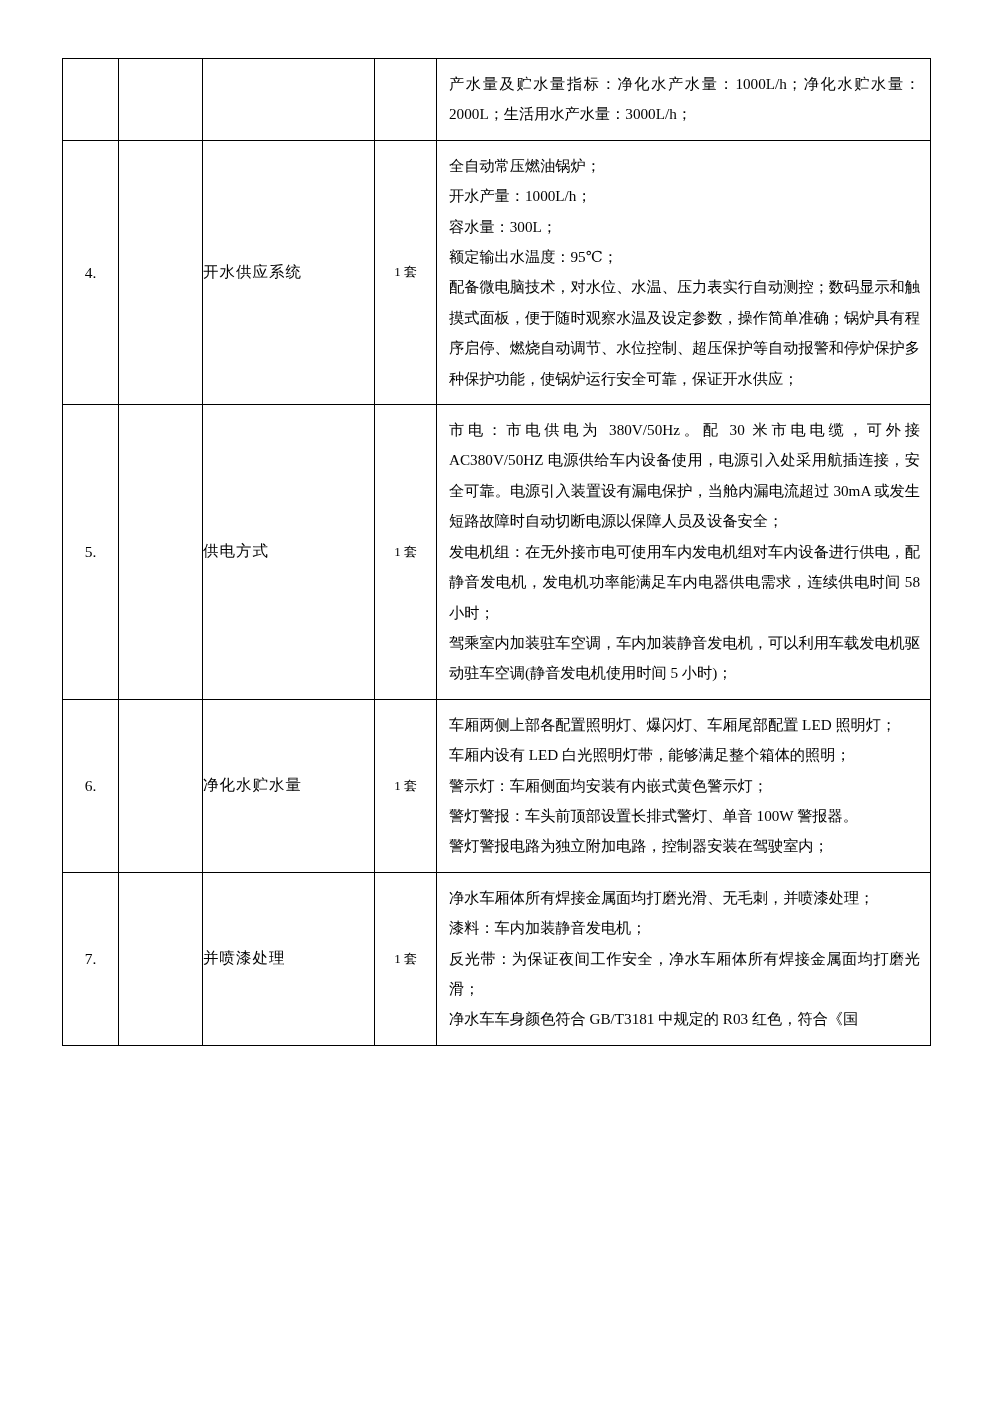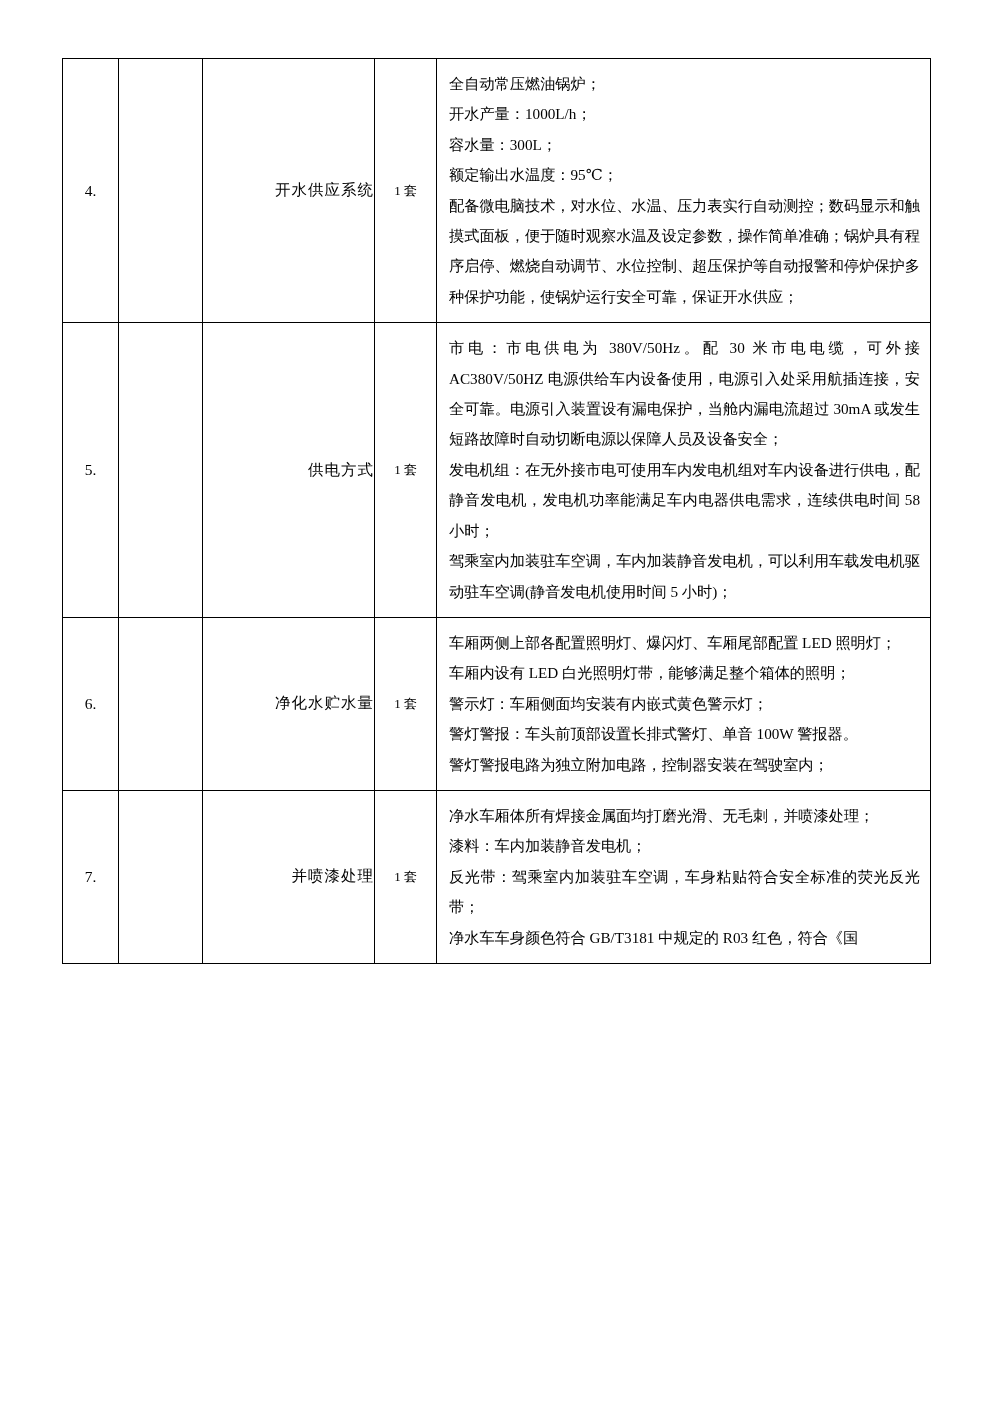--- a/index.html
+++ b/index.html
@@ -35,21 +35,21 @@
   col.c-name { width: 172px; }
   col.c-qty { width: 62px; }
   col.c-desc { width: 494px; }
 
   .cell-center {
     text-align: center;
     font-size: 15.5px;
     line-height: 1.5;
   }
   .cell-name {
-    text-align: right;
+    text-align: left;
     font-size: 15.5px;
     letter-spacing: 1px;
   }
   .cell-qty {
     text-align: center;
     font-size: 13px;
   }
   .desc {
     padding: 10px 10px 10px 12px;
     font-size: 15.2px;
@@ -71,20 +71,31 @@
 <div class="page">
   <table class="spec">
     <colgroup>
       <col class="c-num">
       <col class="c-blank">
       <col class="c-name">
       <col class="c-qty">
       <col class="c-desc">
     </colgroup>
     <tbody>
+      <tr>
+        <td class="cell-center"></td>
+        <td class="cell-center"></td>
+        <td class="cell-name"></td>
+        <td class="cell-qty"></td>
+        <td>
+          <div class="desc">
+            <p class="just">产水量及贮水量指标：净化水产水量：1000L/h；净化水贮水量：2000L；生活用水产水量：3000L/h；</p>
+          </div>
+        </td>
+      </tr>
 
       <tr>
         <td class="cell-center">4.</td>
         <td class="cell-center"></td>
         <td class="cell-name">开水供应系统</td>
         <td class="cell-qty">1 套</td>
         <td>
           <div class="desc">
             <p>全自动常压燃油锅炉；</p>
             <p>开水产量：1000L/h；</p>
@@ -127,20 +138,20 @@
 
       <tr>
         <td class="cell-center">7.</td>
         <td class="cell-center"></td>
         <td class="cell-name">并喷漆处理</td>
         <td class="cell-qty">1 套</td>
         <td>
           <div class="desc">
             <p>净水车厢体所有焊接金属面均打磨光滑、无毛刺，并喷漆处理；</p>
             <p>漆料：车内加装静音发电机；</p>
-            <p class="just">反光带：驾乘室内加装驻车空调，车身粘贴符合安全标准的荧光反光带；</p>
+            <p class="just">反光带：为保证夜间工作安全，净水车厢体所有焊接金属面均打磨光滑；</p>
             <p class="just">净水车车身颜色符合 GB/T3181 中规定的 R03 红色，符合《国</p>
           </div>
         </td>
       </tr>
     </tbody>
   </table>
 </div>
 
 </body></html>

